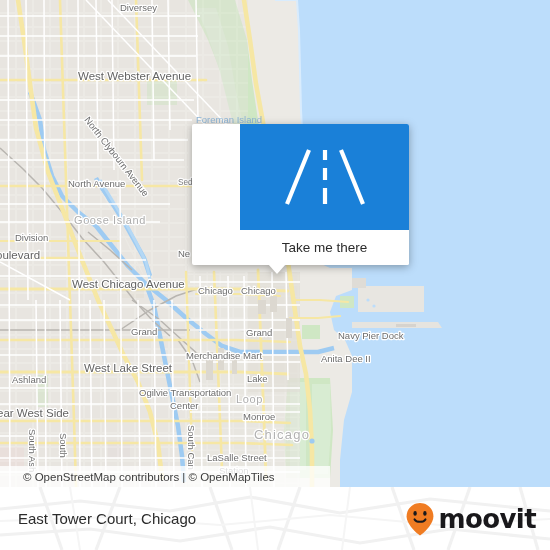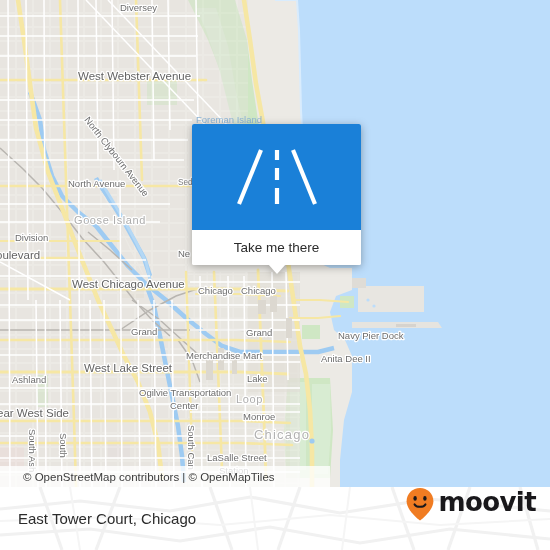--- a/index.html
+++ b/index.html
@@ -26,41 +26,41 @@
   #attrib{position:absolute;left:0;top:466px;width:330px;height:21px;
           background:rgba(255,255,255,0.78);
           display:flex;align-items:center;}
   #attrib span{font-size:11.5px;color:#3c3c3c;padding-left:7px;
                font-family:"Liberation Sans", sans-serif;white-space:nowrap;margin-left:16px;}
 
   
   #popup{position:absolute;left:192px;top:124px;width:169px;height:141px;
          filter:drop-shadow(0 2px 4px rgba(0,0,0,0.32));}
   #popup-box{position:absolute;left:0;top:0;width:169px;height:141px;
-             background:#ffffff;border-radius:2px;overflow:hidden;}
+             background:#ffffff;border-radius:2px;overflow:hidden;padding-left:48px;}
   #popup-head{height:106px;background:#1a80d8;display:flex;align-items:center;
               justify-content:center;}
   #popup-foot{height:35px;display:flex;align-items:center;justify-content:center;
               background:#ffffff;}
   #popup-foot span{font-size:13.5px;color:#2b2b2b;
                    font-family:"Liberation Sans", sans-serif;}
   #popup-tail{position:absolute;left:76px;top:140px;width:0;height:0;
               border-left:9px solid transparent;border-right:9px solid transparent;
               border-top:10px solid #ffffff;}
 
   
   #bottom{position:absolute;left:0;top:487px;width:550px;height:63px;
           background:#ffffff;overflow:hidden;}
   #bottom-wm{position:absolute;left:0;top:0;width:550px;height:63px;}
   #bottom-title{position:absolute;left:18px;top:0;height:63px;display:flex;
                 align-items:center;}
   #bottom-title span{font-size:15px;color:#2c2c2c;
                      font-family:"Liberation Sans", sans-serif;}
   #logo{position:absolute;right:14px;top:0;height:63px;display:flex;
-        gap:3px;}
+        align-items:center;gap:3px;}
   #logo-word{font-size:26px;color:#19181b;letter-spacing:-0.6px;
              font-family:"DejaVu Sans", sans-serif;font-weight:bold;}
 </style>
 </head>
 <body>
 
 <div id="app">
 
   <div id="map">
     <svg id="mapsvg" viewBox="0 0 550 487">

